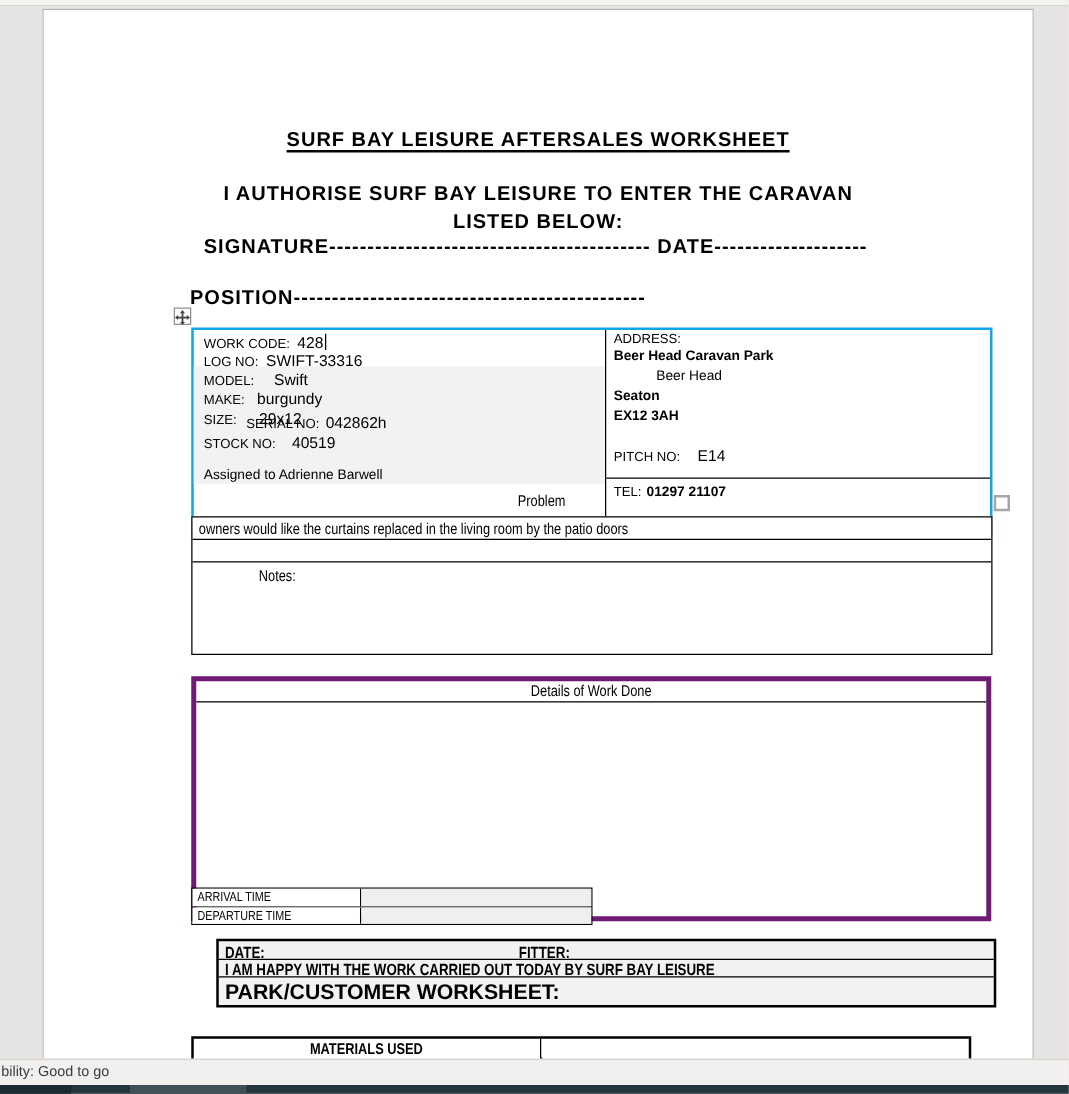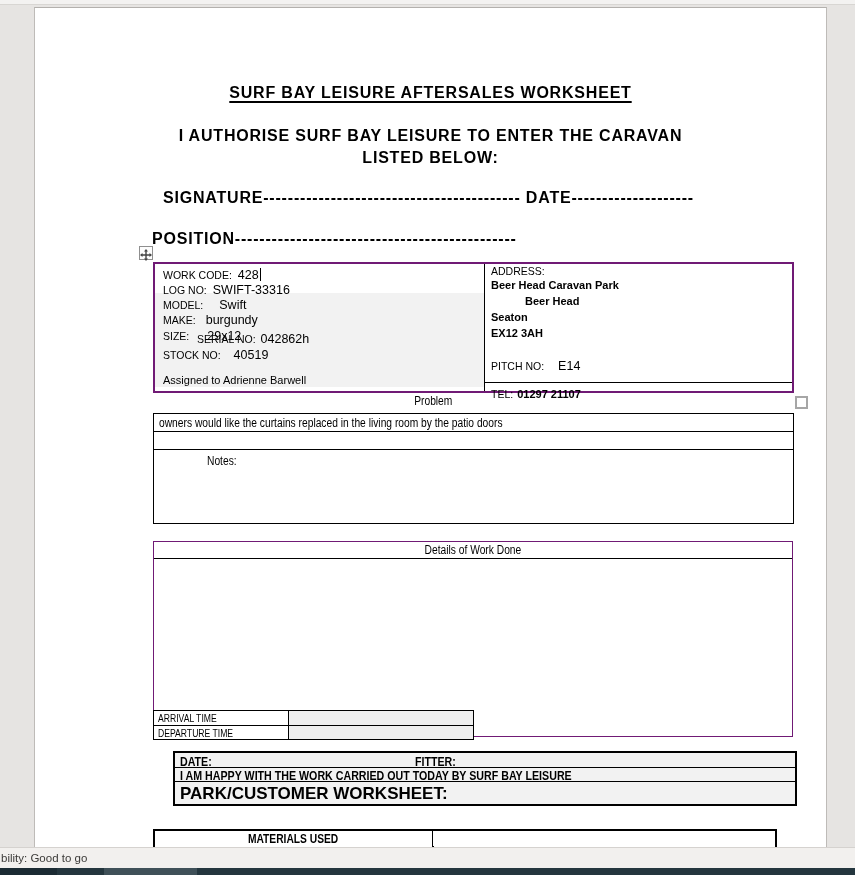--- a/index.html
+++ b/index.html
@@ -8,52 +8,52 @@
   .screen { position:relative; width:855px; height:875px; background:#e6e4e2; }
   .abs { position:absolute; }
 
   .top-strip { left:0; top:0; width:855px; height:5px; background:#f3f2f1; border-bottom:1px solid #d8d6d3; }
 
   .doc-page { left:34px; top:7px; width:793px; height:840px; background:#fff;
               border-left:1px solid #bebbb8; border-right:1px solid #bebbb8; border-top:1px solid #b3b0ad;
               overflow:hidden; }
 
   .h-bold { font-weight:bold; font-size:16px; letter-spacing:0.8px; white-space:nowrap; }
-  .centered { left:0; width:100%; text-align:center; }
+  .centered { left:0; width:100%; text-align:center;margin-top:20px; }
   .title-underline { text-decoration:underline; text-decoration-thickness:2px; text-underline-offset:3px; }
 
   .condL { display:inline-block; transform:scaleX(0.82); transform-origin:0 50%; white-space:nowrap; }
   .condC { display:inline-block; transform:scaleX(0.82); transform-origin:50% 50%; white-space:nowrap; }
 
   .lbl { font-size:10.5px; }
   .val { font-size:12.5px; }
   .small { font-size:11px; }
 
   
-  .upper-table { left:118px; top:254px; width:641px; height:131px; border:2px solid #701a75; }
+  .upper-table { left:118px; top:254px; width:641px; height:168px; border:2px solid #0ea5e9; }
   .left-cell  { position:absolute; left:0; top:0; width:329px; height:100%; }
   .right-cell { position:absolute; left:329px; top:0; right:0; height:100%; border-left:1px solid #000; }
   .shade-block { position:absolute; left:0; top:29px; width:100%; height:94px; background:#f2f2f2; }
   .fl { position:absolute; left:8px; white-space:nowrap; }
   .rl { position:absolute; left:6px; white-space:nowrap; }
   .tel-divider { position:absolute; left:0; right:0; top:118px; border-top:1px solid #000; }
 
   .caret { display:inline-block; width:1.5px; height:13px; background:#000; vertical-align:-2px; margin-left:1px; }
 
   .move-handle { left:104px; top:238px; width:14px; height:14px; background:#fdfdfd; border:1px solid #8f8f8f; } 
   .sq-handle { left:760px; top:388px; width:13px; height:13px; background:#fff; border:2px solid #a6a6a6; }
 
   .problem-label-row { left:118px; top:386px; width:560px; height:18px; text-align:center; font-size:12.5px; }
 
   .problem-box { left:118px; top:405px; width:641px; height:111px; border:1px solid #000; background:#fff; }
   .pb-row1 { position:absolute; left:0; right:0; top:0; height:18px; border-bottom:1px solid #000; padding:2px 0 0 5px; font-size:12.5px; }
   .pb-row2 { position:absolute; left:0; right:0; top:18px; height:18px; border-bottom:1px solid #000; }
   .pb-notes { position:absolute; left:0; right:0; top:36px; bottom:0; padding:4px 0 0 5px; font-size:12.5px;margin-left:48px; }
 
-  .details-box { left:118px; top:533px; width:640px; height:196px; border:1px solid #701a75; background:#fff; }
+  .details-box { left:118px; top:533px; width:640px; height:196px; border:4px solid #701a75; background:#fff; }
   .details-header { position:absolute; left:0; right:0; top:0; height:17px; border-bottom:1px solid #000; text-align:center; font-size:12.5px; padding-top:1px; }
 
   .times-table { left:118px; top:702px; width:321px; height:30px; border:1px solid #000; }
   .tt-row { position:absolute; left:0; right:0; height:14px; }
   .tt-row1 { top:0; border-bottom:1px solid #000; height:15px; }
   .tt-row2 { top:15px; height:13px; }
   .tt-lbl { position:absolute; left:0; top:0; bottom:0; width:135px; border-right:1px solid #000; padding:1px 0 0 4px; font-size:10.5px; background:#fff; }
   .tt-val { position:absolute; left:135px; top:0; bottom:0; right:0; background:#efefef; }
 
   .signoff-table { left:118px; top:743px; width:624px; height:55px; border:2px solid #000; background:#f2f2f2;margin-left:20px; }
@@ -106,21 +106,21 @@
         <div class="fl" style="top:31px;"><span class="lbl">MODEL:</span><span class="val" style="margin-left:16px;">Swift</span></div>
         <div class="fl" style="top:46px;"><span class="lbl">MAKE:</span><span class="val" style="margin-left:10px;">burgundy</span></div>
         <div class="fl" style="top:62px;"><span class="lbl">SIZE:</span><span class="val" style="margin-left:18px;">29x12</span></div>
         <div class="fl" style="top:65px;margin-left:34px;"><span class="lbl">SERIAL NO:</span><span class="val" style="margin-left:5px;">042862h</span></div>
         <div class="fl" style="top:81px;"><span class="lbl">STOCK NO:</span><span class="val" style="margin-left:13px;">40519</span></div>
         <div class="fl small" style="top:110px;">Assigned to Adrienne Barwell</div>
       </div>
       <div class="right-cell">
         <div class="rl lbl" style="top:1px;">ADDRESS:</div>
         <div class="rl small" style="top:15px; font-weight:bold;">Beer Head Caravan Park</div>
-        <div class="rl small" style="top:31px; font-weight:bold;padding-left:34px;">Beer Head</div>
+        <div class="rl small" style="top:31px; font-weight:normal;padding-left:34px;">Beer Head</div>
         <div class="rl small" style="top:47px; font-weight:bold;">Seaton</div>
         <div class="rl small" style="top:63px; font-weight:bold;">EX12 3AH</div>
         <div class="rl" style="top:92px;"><span class="lbl">PITCH NO:</span><span class="val" style="margin-left:14px;">E14</span></div>
         <div class="tel-divider"></div>
         <div class="rl" style="top:120px;"><span class="lbl">TEL:</span><span class="small" style="margin-left:4px; font-weight:bold;">01297 21107</span></div>
       </div>
     </div>
 
     <div class="abs problem-label-row">
       <span class="condC">Problem</span>

